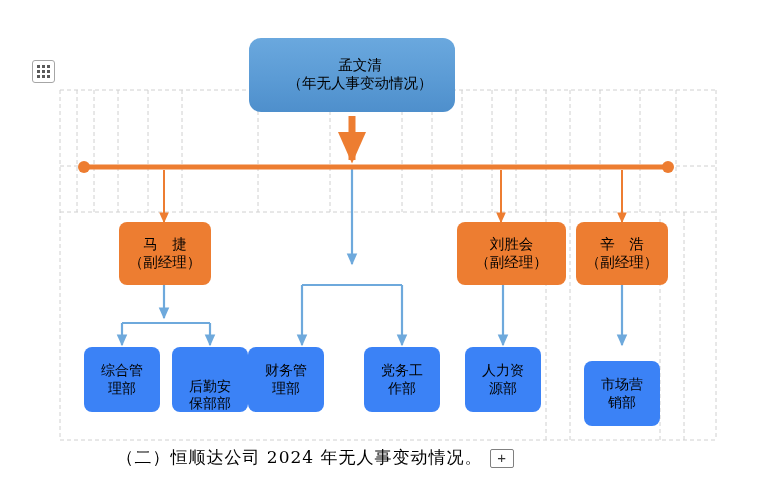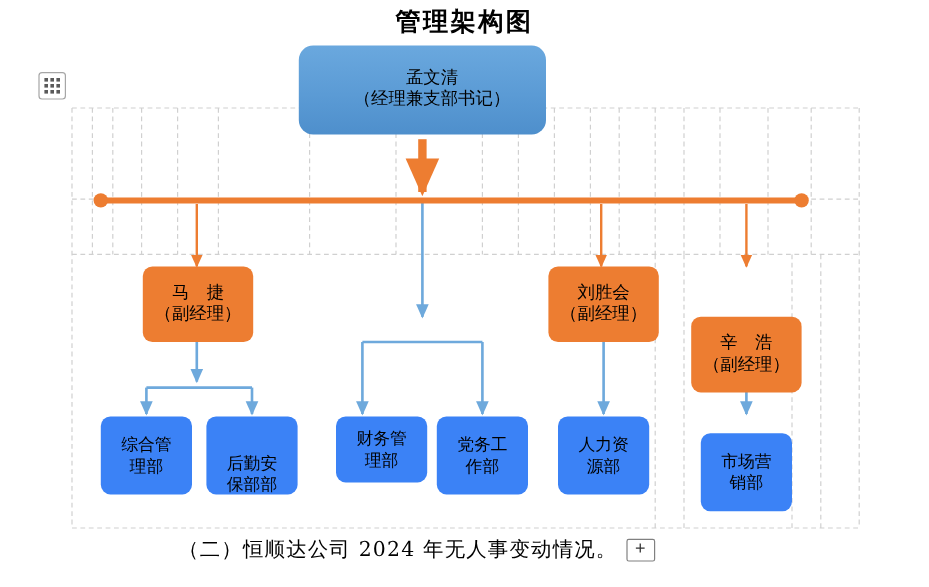--- a/index.html
+++ b/index.html
@@ -115,21 +115,20 @@
     position: absolute;
     left: 0;
     top: 446px;
     width: 630px;
     text-align: center;
     font-family: "DejaVu Serif", "Liberation Serif", serif;
     font-size: 17px;
     color: #000000;
     letter-spacing: 1px;
     white-space: nowrap;
-    padding-left: 32px;
   }
   .plus-btn {
     display: inline-block;
     vertical-align: middle;
     width: 22px;
     height: 17px;
     line-height: 15px;
     margin-left: 7px;
     border: 1px solid #808080;
     border-radius: 2px;
@@ -139,21 +138,20 @@
     color: #333333;
     text-align: center;
     letter-spacing: 0;
   }
 </style>
 </head>
 <body>
 
 <div id="stage">
 
-  <div class="doc-title">管理架构图</div>
 
   <div class="drag-handle">
     <div class="dot-grid">
       <i></i>
         <i></i>
         <i></i>
         <i></i>
         <i></i>
         <i></i>
         <i></i>
@@ -231,49 +229,49 @@
     <line x1="302" y1="285" x2="302" y2="345" stroke="#6EA9DC" stroke-width="2.2" marker-end="url(#arrB)"></line>
     <line x1="402" y1="285" x2="402" y2="345" stroke="#6EA9DC" stroke-width="2.2" marker-end="url(#arrB)"></line>
 
     <line x1="503" y1="285" x2="503" y2="345" stroke="#6EA9DC" stroke-width="2.2" marker-end="url(#arrB)"></line>
 
     <line x1="622" y1="285" x2="622" y2="345" stroke="#6EA9DC" stroke-width="2.2" marker-end="url(#arrB)"></line>
   </svg>
 
   <div class="node node-ceo" style="left:249px; top:38px; width:206px; height:74px;">
     <span class="ln">孟文清</span>
-    <span class="ln">（经理兼支部书记）</span>
+    <span class="ln">（年无人事变动情况）</span>
   </div>
 
   <div class="node node-vp" style="left:119px; top:222px; width:92px; height:63px;">
     <span class="ln">马　捷</span>
     <span class="ln">（副经理）</span>
   </div>
 
-  <div class="node node-vp" style="left:457px; top:222px; width:92px; height:63px;">
+  <div class="node node-vp" style="left:457px; top:222px; width:109px; height:63px;">
     <span class="ln">刘胜会</span>
     <span class="ln">（副经理）</span>
   </div>
 
-  <div class="node node-vp" style="left:576px; top:222px; width:92px; height:63px;margin-top:42px;">
+  <div class="node node-vp" style="left:576px; top:222px; width:92px; height:63px;">
     <span class="ln">辛　浩</span>
     <span class="ln">（副经理）</span>
   </div>
 
   <div class="node node-dept" style="left:84px; top:347px; width:76px; height:65px;">
     <span class="ln">综合管</span>
     <span class="ln">理部</span>
   </div>
 
   <div class="node node-dept" style="left:172px; top:347px; width:76px; height:65px;justify-content:flex-end;">
     <span class="ln">后勤安</span>
     <span class="ln">保部部</span>
   </div>
 
-  <div class="node node-dept" style="left:280px; top:347px; width:76px; height:55px;">
+  <div class="node node-dept" style="left:248px; top:347px; width:76px; height:65px;">
     <span class="ln">财务管</span>
     <span class="ln">理部</span>
   </div>
 
   <div class="node node-dept" style="left:364px; top:347px; width:76px; height:65px;">
     <span class="ln">党务工</span>
     <span class="ln">作部</span>
   </div>
 
   <div class="node node-dept" style="left:465px; top:347px; width:76px; height:65px;">

